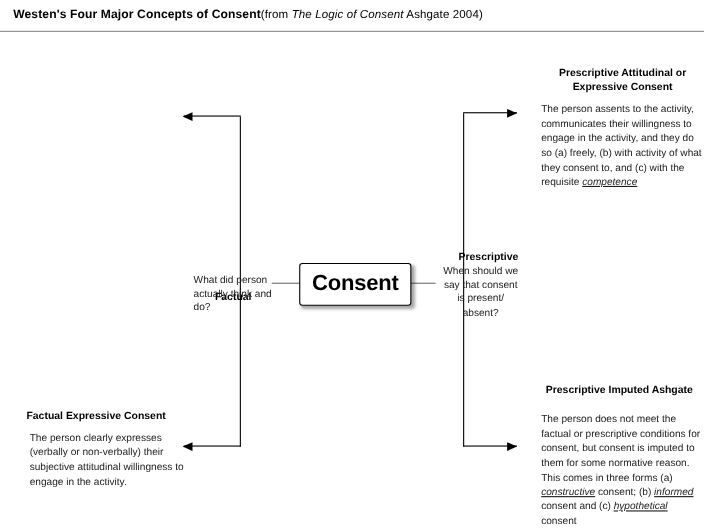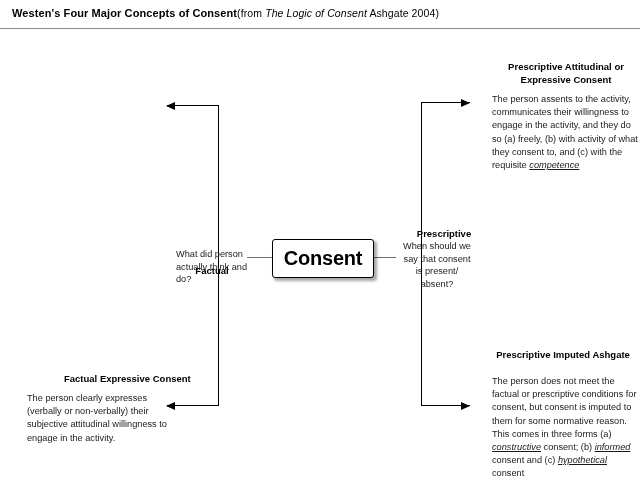--- a/index.html
+++ b/index.html
@@ -66,21 +66,21 @@
   }
   .node-body .it {
   }
 
   #heading-fac-att { left: 32px;  top: 68px;  width: 220px; }
   #body-fac-att    { left: 27px;  top: 88px;  width: 156px; }
 
   #heading-pre-att { left: 492px; top: 60px;  width: 148px; text-align: center; }
   #body-pre-att    { left: 492px; top: 93px;  width: 146px; }
 
-  #heading-fac-exp { left: 24px;  top: 372px; width: 220px; margin-left: 40px; }
+  #heading-fac-exp { left: 24px;  top: 372px; width: 220px; }
   #body-fac-exp    { left: 27px;  top: 392px; width: 156px; }
 
   #heading-pre-imp { left: 488px; top: 348px; width: 150px; text-align: center; }
   #body-pre-imp    { left: 492px; top: 375px; width: 147px; }
 
   
   .branch-heading {
     position: absolute;
     font-size: 9.5px;
     font-weight: bold;

